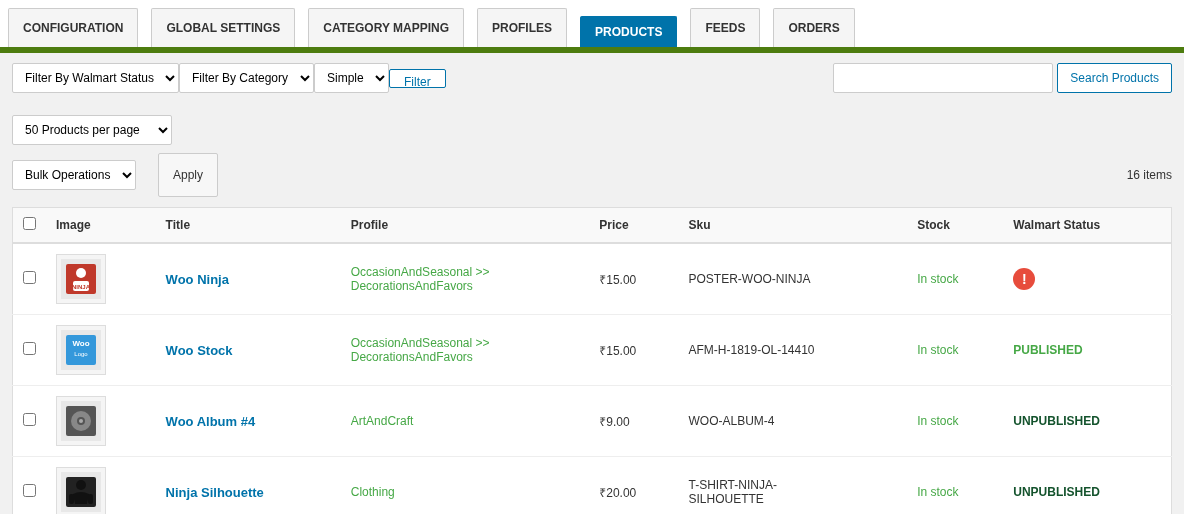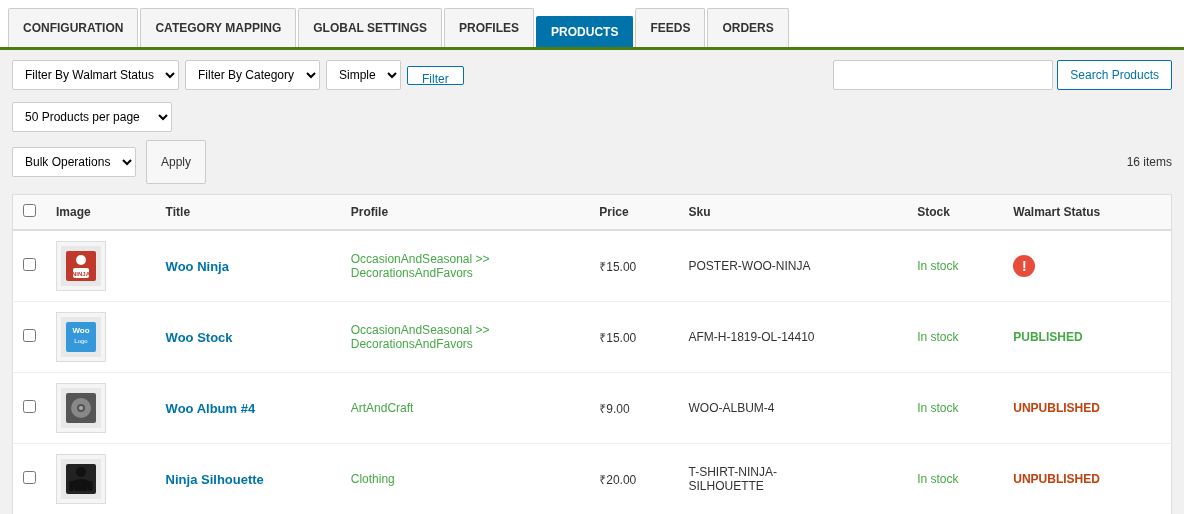--- a/index.html
+++ b/index.html
@@ -1,19 +1,19 @@
 <!DOCTYPE html>
 <html><head>
   <meta charset="utf-8">
   <style>
     * { box-sizing: border-box; margin: 0; padding: 0; }
     body { font-family: Arial, sans-serif; font-size: 13px; background: #f1f1f1; color: #333; }
 
     
-    .nav-tabs { display: flex; background: #fff; border-bottom: 3px solid #4d7c0f; padding: 8px 4px 0 8px; gap: 2px; }
+    .nav-tabs { display: flex; background: #fff; border-bottom: 6px solid #4d7c0f; padding: 8px 4px 0 8px; gap: 13px; }
     .nav-tab {
       padding: 8px 14px;
       border: 1px solid #ccc;
       border-bottom: none;
       background: #f5f5f5;
       cursor: pointer;
       font-size: 12px;
       font-weight: bold;
       color: #333;
       border-radius: 2px 2px 0 0;
@@ -33,22 +33,21 @@
       align-items: center;
       gap: 6px;
     }
     .instructions-title { font-size: 15px; font-weight: bold; color: #333; }
     .instructions-arrow { font-size: 12px; color: #333; }
 
     
     .filter-row {
       display: flex;
       align-items: center;
-      gap: 6px;
-      margin-bottom: 12px;
+      margin-bottom: 22px;
       flex-wrap: wrap;
     }
     .filter-row select, .filter-row input {
       padding: 5px 8px;
       border: 1px solid #ccc;
       border-radius: 2px;
       font-size: 12px;
       background: #fff;
       height: 30px;
     }
@@ -100,21 +99,21 @@
       border-radius: 2px;
       font-size: 12px;
       background: #fff;
       height: 30px;
     }
 
     
     .bulk-row {
       display: flex;
       align-items: center;
-      gap: 10px;
+      gap: 22px;
       margin-bottom: 10px;
     }
     .bulk-select {
       padding: 5px 8px;
       border: 1px solid #ccc;
       border-radius: 2px;
       font-size: 12px;
       background: #fff;
       height: 30px;
       cursor: pointer;
@@ -165,37 +164,37 @@
       display: flex;
       align-items: center;
       justify-content: center;
       overflow: hidden;
       border: 1px solid #ddd;
     }
     .product-title-link { color: #0073aa; text-decoration: none; font-weight: bold; font-size: 13px; }
     .profile-link { color: #46a846; text-decoration: none; font-size: 12px; }
     .in-stock { color: #46a846; font-weight: normal; }
     .published { color: #46a846; font-weight: bold; font-size: 12px; }
-    .unpublished { color: #c2410c; font-weight: bold; font-size: 12px; }
+    .unpublished { color: #14532d; font-weight: bold; font-size: 12px; }
     .error-icon { color: #e74c3c; font-size: 20px; }
     .check-col { width: 30px; }
 
     
     .img-woo-ninja { background: #f5f5f5; }
     .img-woo-logo { background: #f5f5f5; }
     .img-woo-album { background: #f5f5f5; }
     .img-ninja-silhouette { background: #f5f5f5; }
   </style>
 </head>
 <body>
 
 <div class="nav-tabs">
   <button class="nav-tab">CONFIGURATION</button>
+  <button class="nav-tab">GLOBAL SETTINGS</button>
   <button class="nav-tab">CATEGORY MAPPING</button>
-  <button class="nav-tab">GLOBAL SETTINGS</button>
   <button class="nav-tab">PROFILES</button>
   <button class="nav-tab active">PRODUCTS</button>
   <button class="nav-tab">FEEDS</button>
   <button class="nav-tab">ORDERS</button>
 </div>
 
 <div class="main-content">
 
 
   <div class="filter-row">

